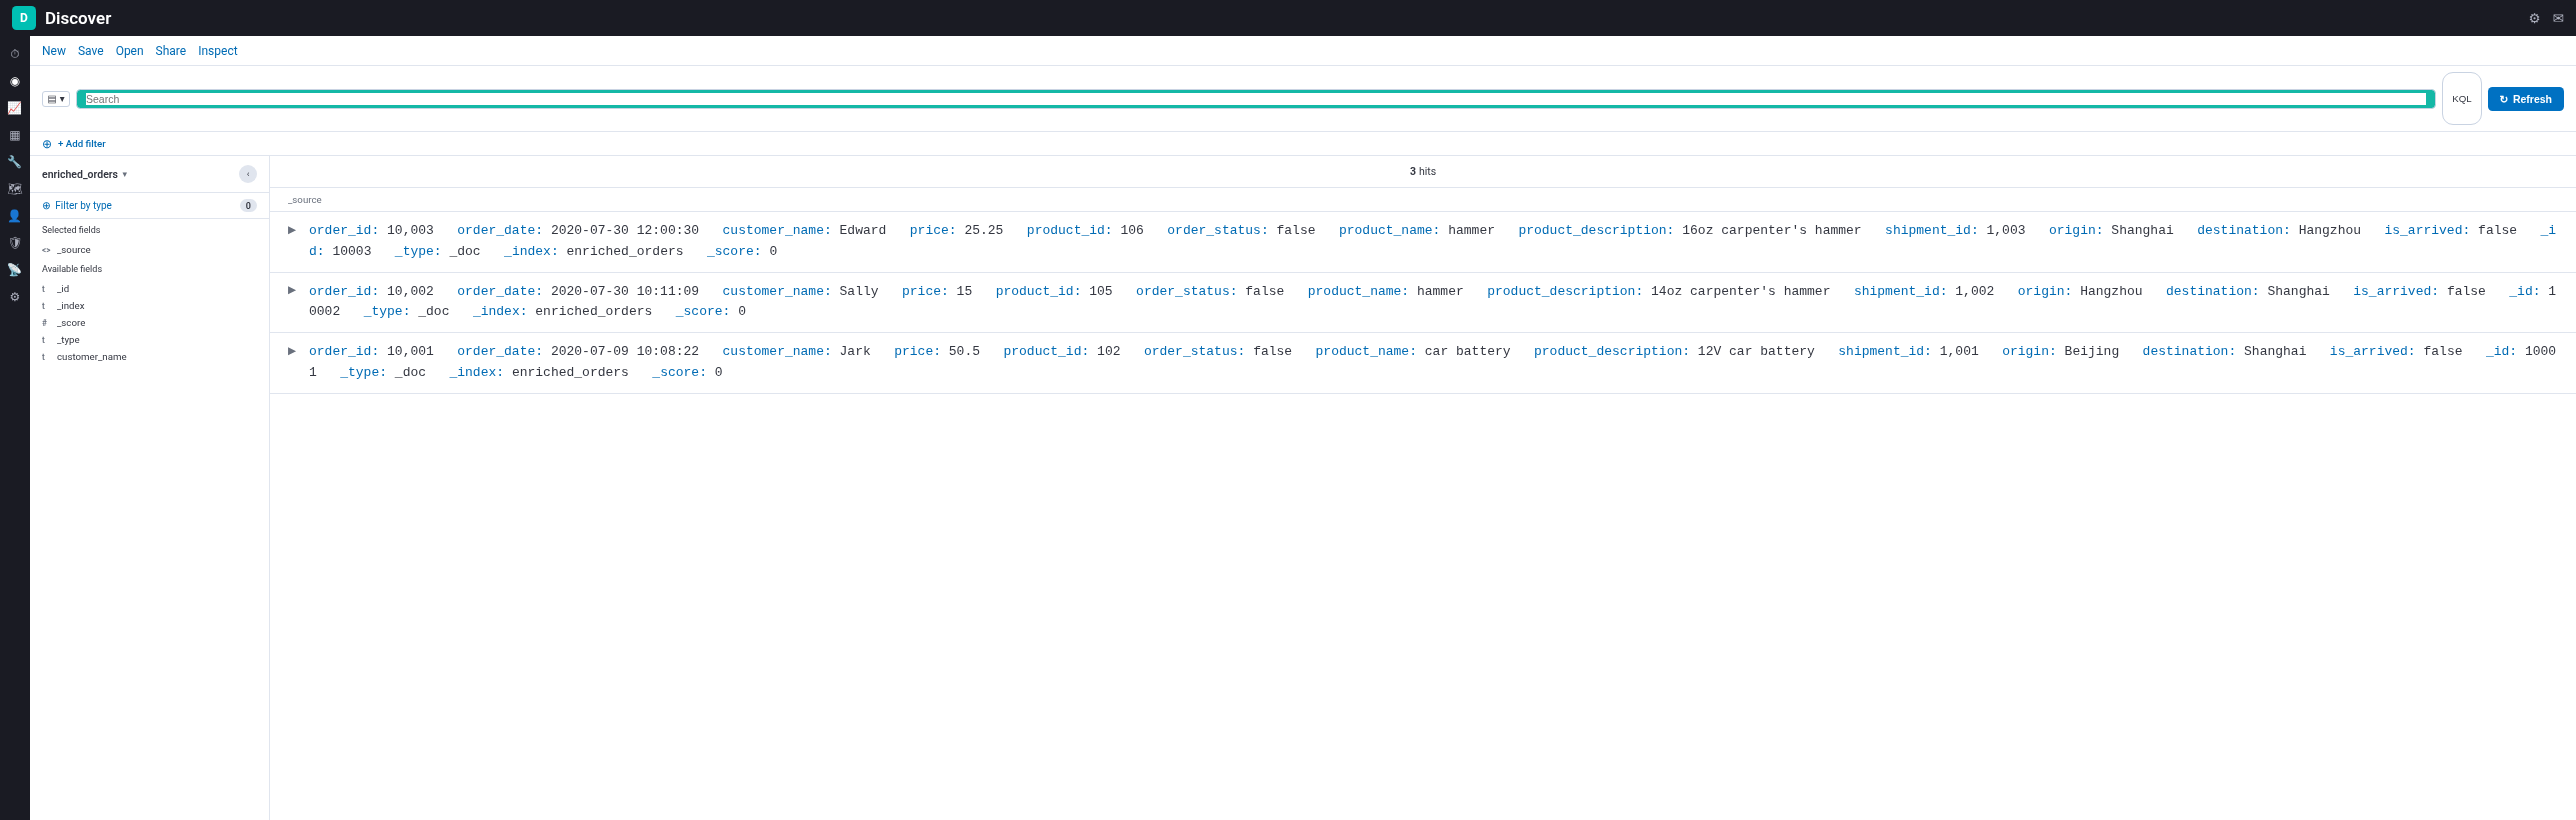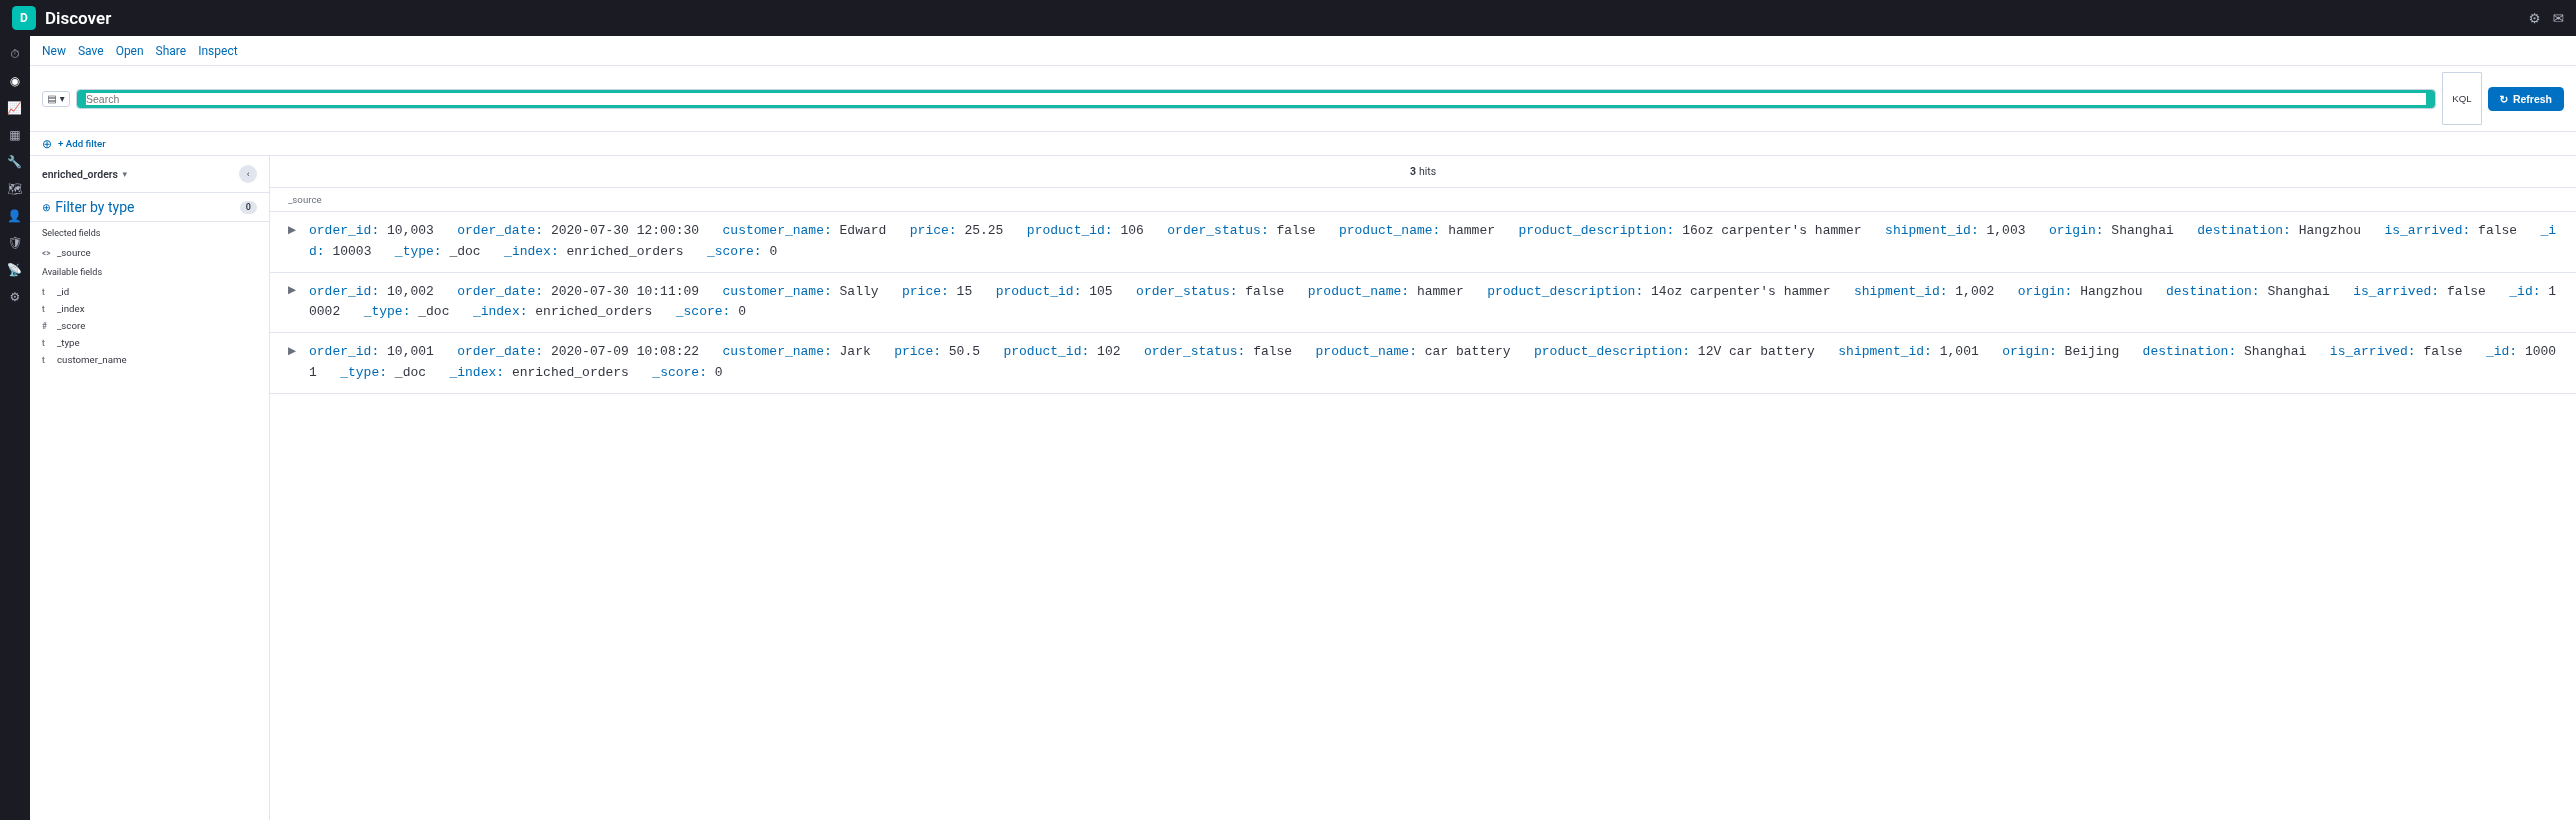--- a/index.html
+++ b/index.html
@@ -66,21 +66,21 @@
     }
     .search-bar-icon-btn {
       display: flex; align-items: center; gap: 3px; cursor: pointer;
       color: #343741; font-size: 9.7px; padding: 1.5px 4.5px;
       border: 0.7px solid #c9d3e2; border-radius: 3px; background: #fff;
     }
     .search-input {
       flex: 1; border: none; outline: none; font-size: 10.5px; color: #69707d;
     }
     .kql-btn {
-      padding: 20px 9px; border: 0.7px solid #c9d3e2; border-radius: 1px;
+      padding: 20px 9px; border: 0.7px solid #c9d3e2; border-radius: 11px;
       background: #fff; color: #343741; cursor: pointer; font-size: 9.7px;
     }
     .refresh-btn {
       display: flex; align-items: center; gap: 4.5px;
       padding: 6px 12px; background: #0071c2; color: #fff;
       border: none; border-radius: 4.5px; cursor: pointer; font-size: 10.5px;
       font-weight: 600;
     }
 
     
@@ -126,21 +126,21 @@
       position: absolute; left: 6px; top: 50%; transform: translateY(-50%);
       color: #69707d; font-size: 9.7px;
     }
 
     
     .filter-by-type {
       display: flex; align-items: center; padding: 6px 12px; gap: 4.5px;
       cursor: pointer; border-bottom: 0.7px solid #e0e5ee;
     }
     .filter-by-type-icon { color: #006bb4; font-size: 10.5px; }
-    .filter-by-type-label { color: #006bb4; font-size: 14px; text-align: right; }
+    .filter-by-type-label { color: #006bb4; font-size: 10px; text-align: right; }
     .filter-count {
       margin-left: auto; background: #e0e5ee; border-radius: 9px;
       padding: 1.5px 6px; font-size: 9px; color: #343741; font-weight: 600;
     }
 
     
     .fields-section { overflow-y: auto; flex: 1; }
     .fields-section-title {
       padding: 6px 12px; font-size: 9px; font-weight: 400;
       color: #343741; text-transform: none; letter-spacing: 0;

